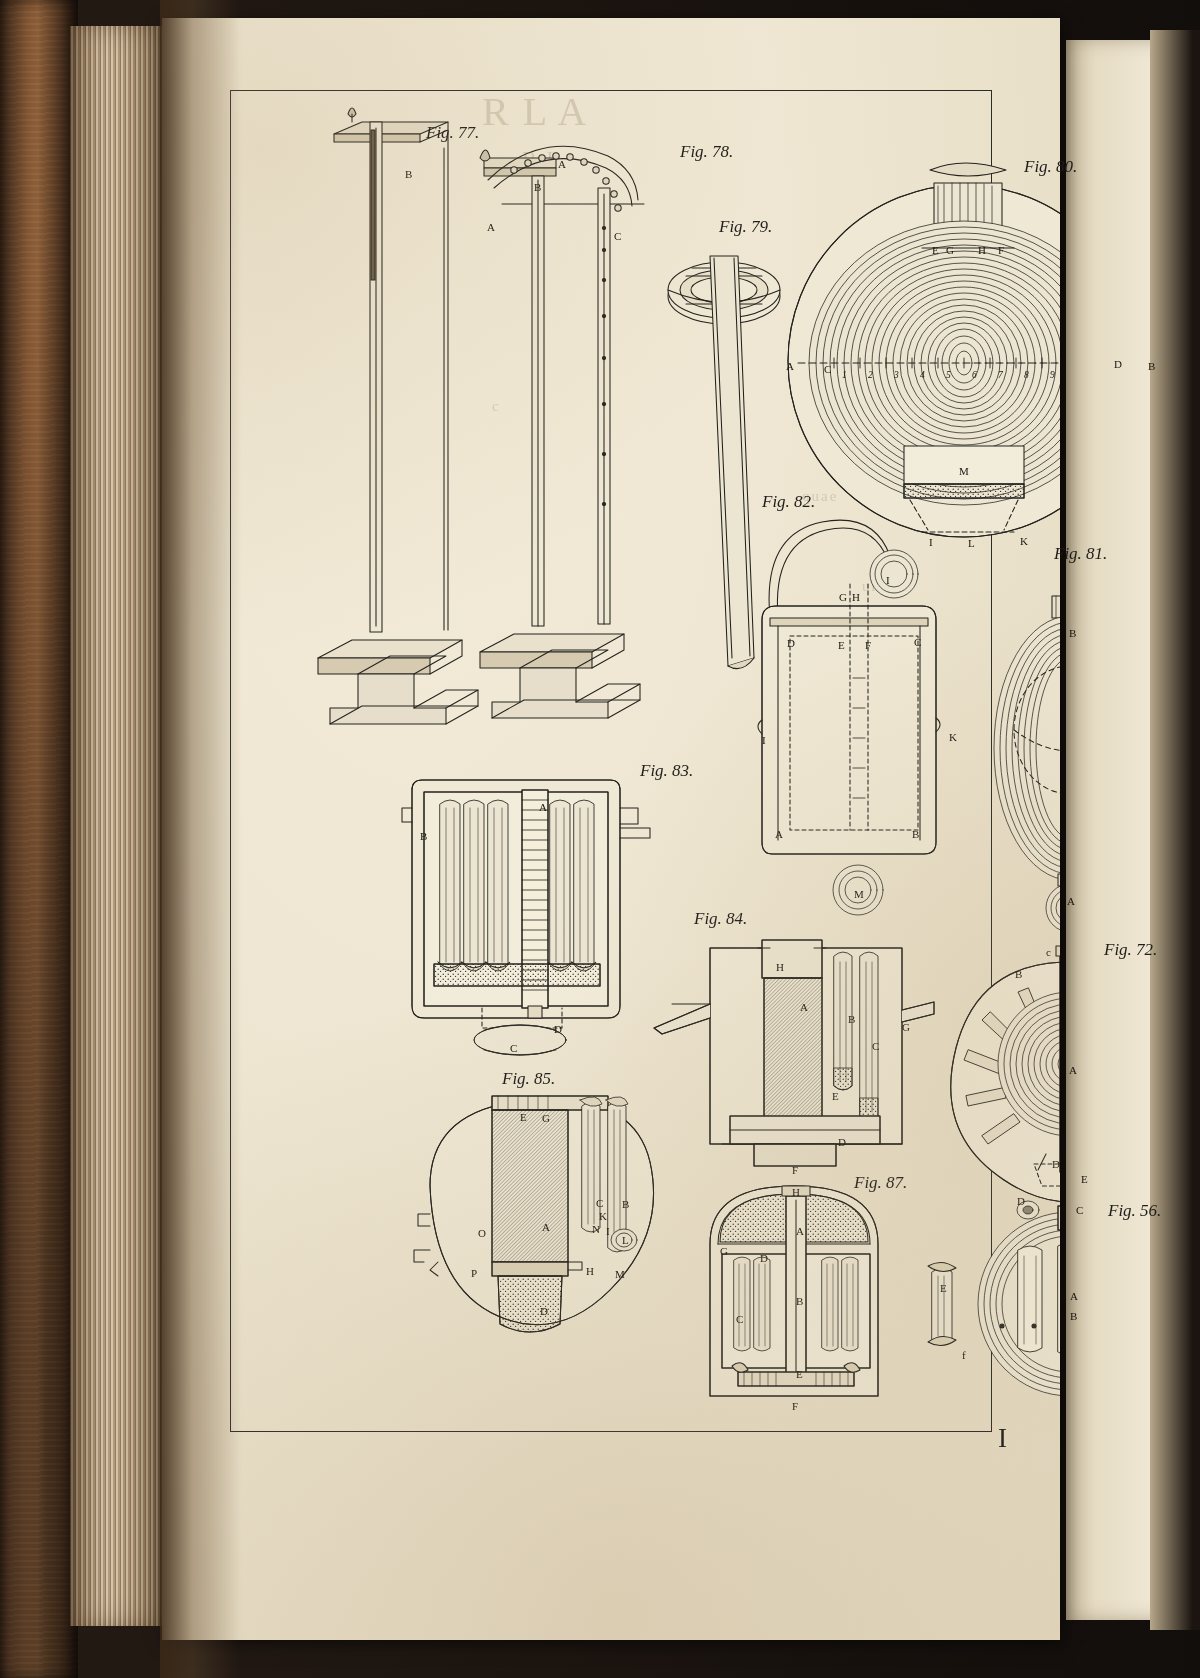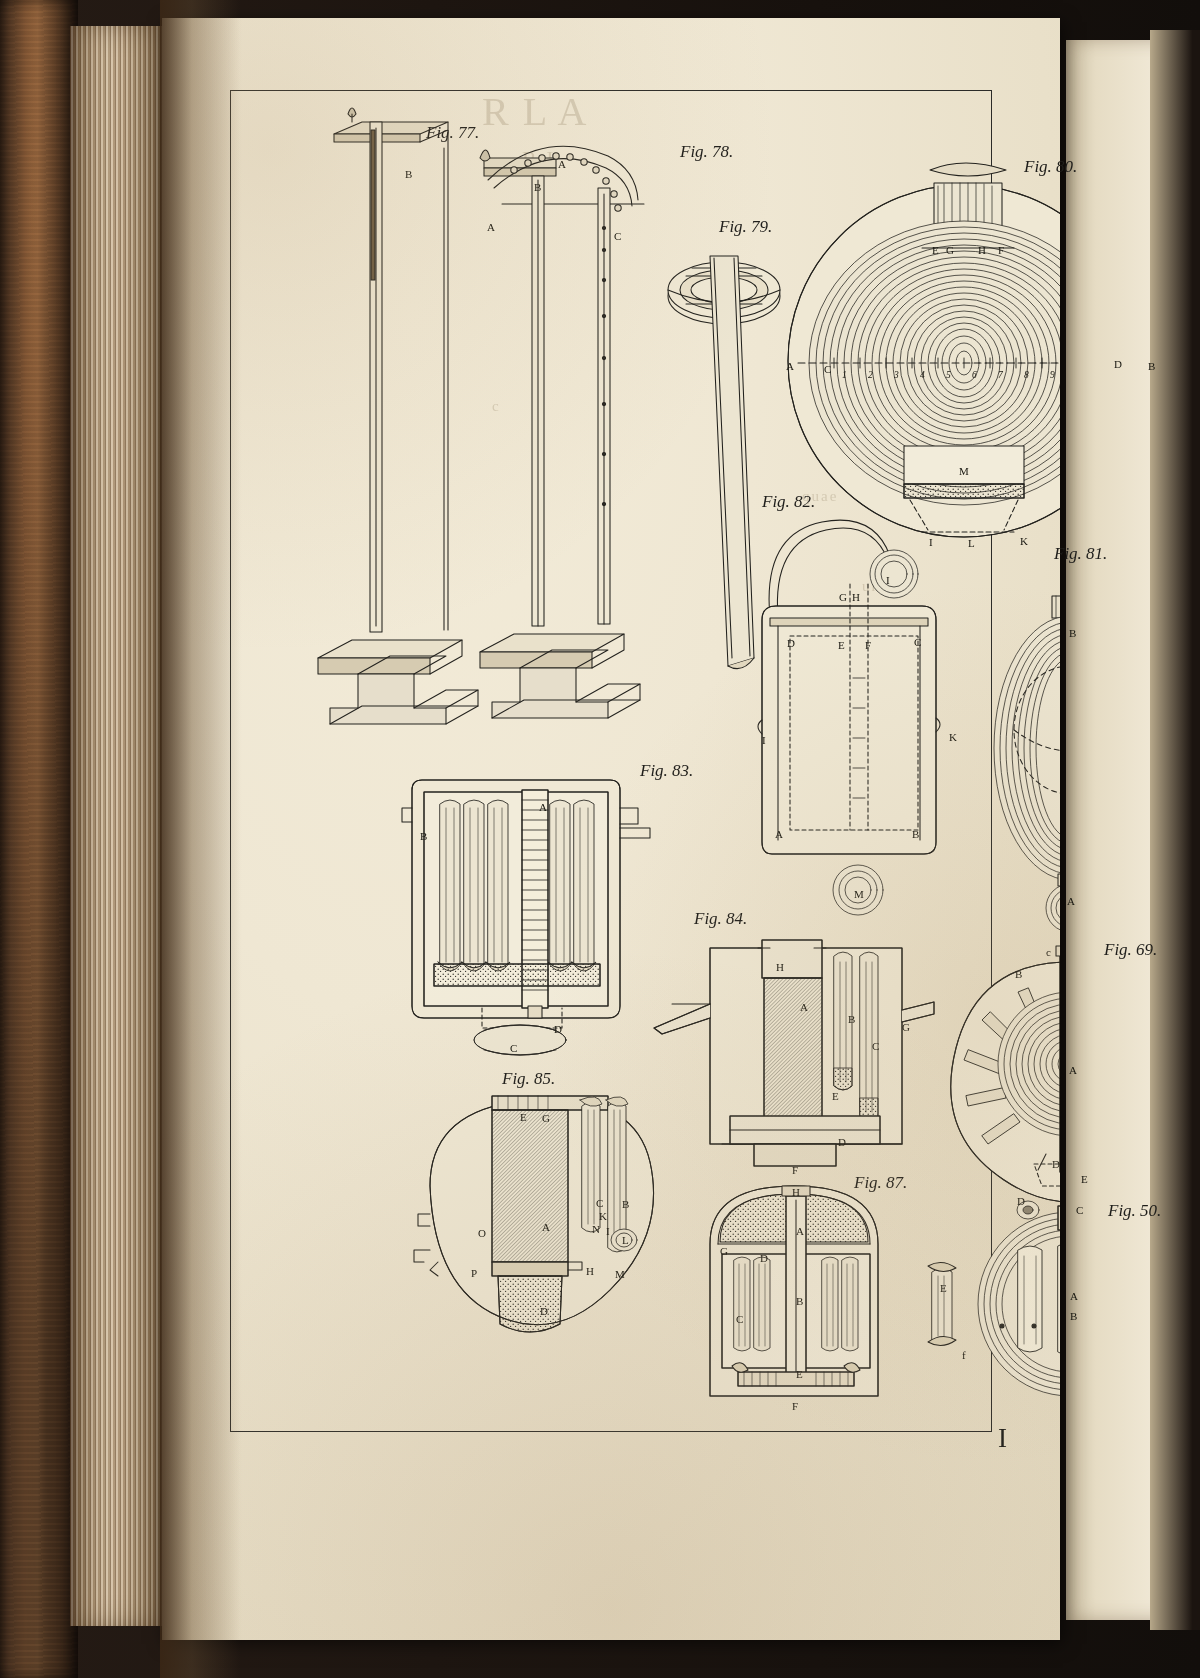--- a/index.html
+++ b/index.html
@@ -720,23 +720,23 @@
 
     <div class="fig-label" style="left:264px; top:105px;">Fig. 77.</div>
     <div class="fig-label" style="left:518px; top:124px;">Fig. 78.</div>
     <div class="fig-label" style="left:557px; top:199px;">Fig. 79.</div>
     <div class="fig-label" style="left:862px; top:139px;">Fig. 80.</div>
     <div class="fig-label" style="left:892px; top:526px;">Fig. 81.</div>
     <div class="fig-label" style="left:600px; top:474px;">Fig. 82.</div>
     <div class="fig-label" style="left:478px; top:743px;">Fig. 83.</div>
     <div class="fig-label" style="left:532px; top:891px;">Fig. 84.</div>
     <div class="fig-label" style="left:340px; top:1051px;">Fig. 85.</div>
-    <div class="fig-label" style="left:942px; top:922px;">Fig. 69.</div>
+    <div class="fig-label" style="left:942px; top:922px;">Fig. 72.</div>
     <div class="fig-label" style="left:692px; top:1155px;">Fig. 87.</div>
-    <div class="fig-label" style="left:946px; top:1183px;">Fig. 50.</div>
+    <div class="fig-label" style="left:946px; top:1183px;">Fig. 56.</div>
 
     <div class="plate-num">I</div>
 
     <div id="letters-layer">
         <span class="let" style="left: 243px; top: 150px;">B</span>
         <span class="let" style="left: 325px; top: 203px;">A</span>
         <span class="let" style="left: 396px; top: 140px;">A</span>
         <span class="let" style="left: 372px; top: 163px;">B</span>
         <span class="let" style="left: 452px; top: 212px;">C</span>
         <span class="let" style="left: 770px; top: 226px;">E</span>

